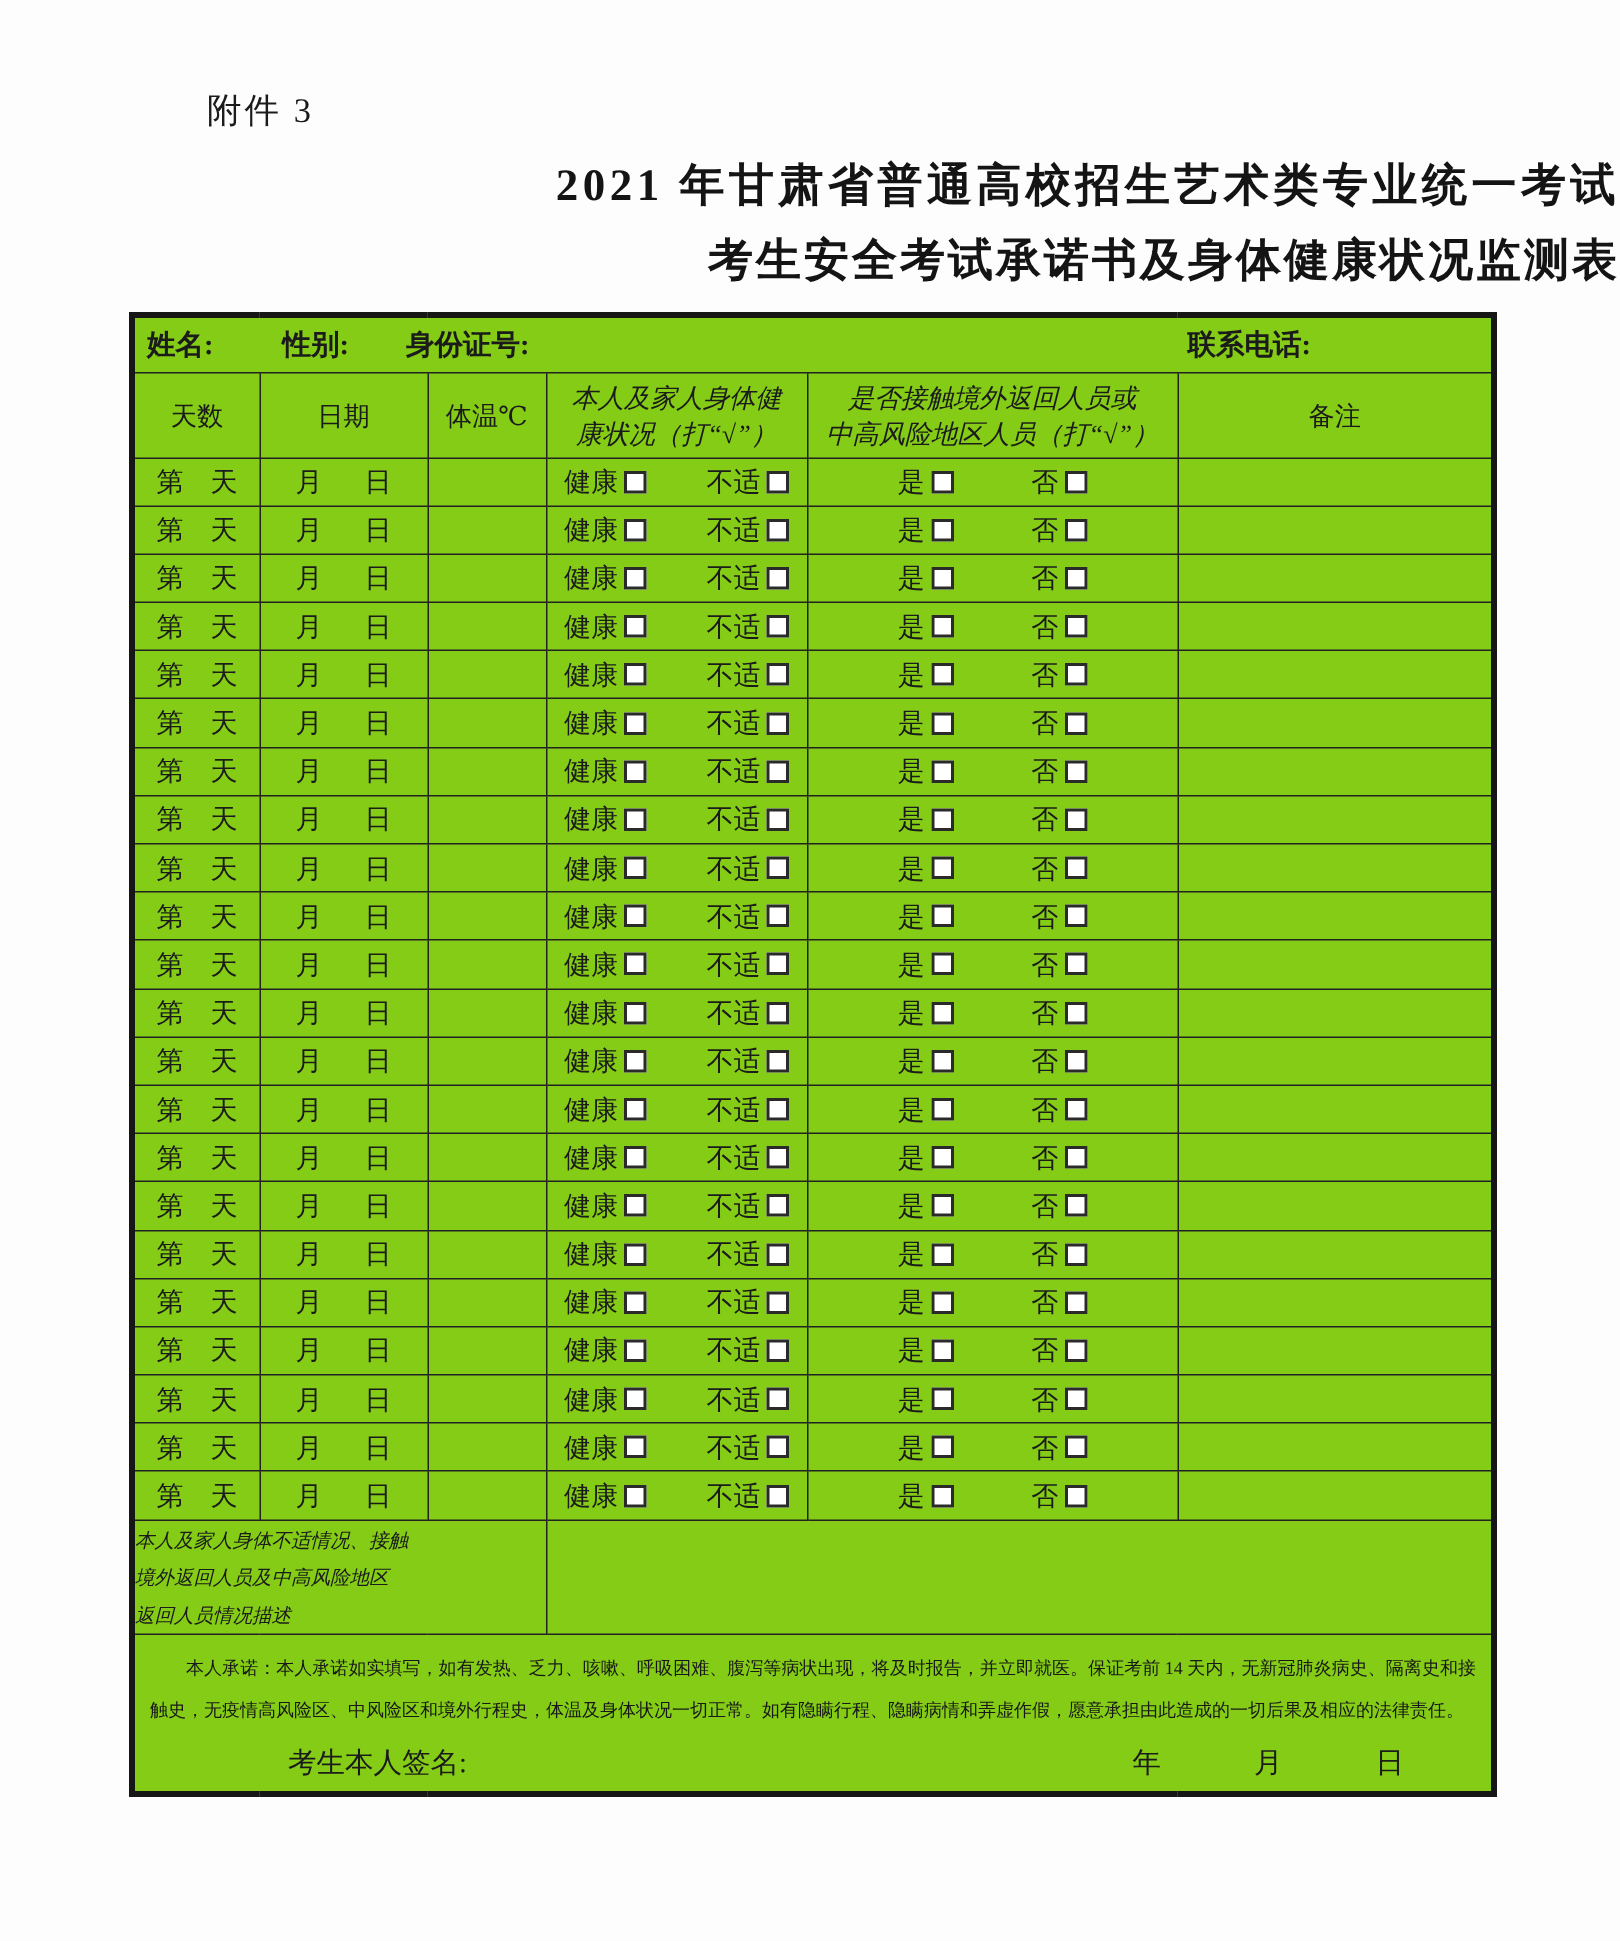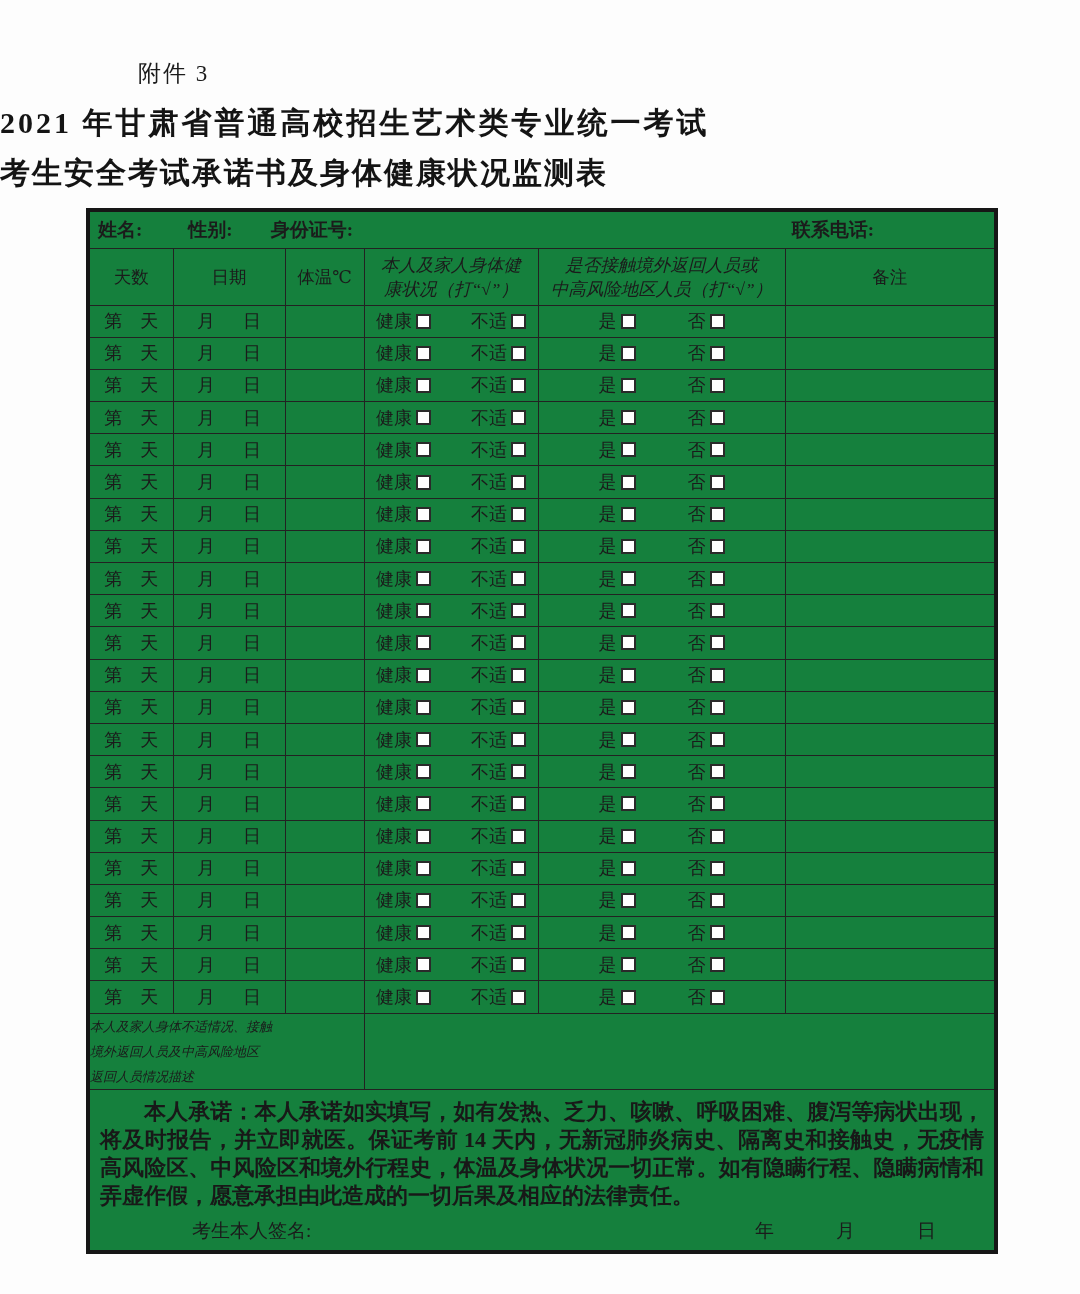--- a/index.html
+++ b/index.html
@@ -8,31 +8,31 @@
     height:1294px;
     font-family:"Liberation Serif","DejaVu Serif",serif;
     color:#1b1b1b;
     overflow:hidden;
   }
   .attachment {
     margin:58px 0 0 138px;
     font-size:23px;
     letter-spacing:2px;
   }
-  .title { text-align:left; font-weight:700; color:#141414; }
+  .title { text-align:right; font-weight:700; color:#141414; }
   .t1 { margin-top:14px; font-size:30px; letter-spacing:3px; }
   .t2 { margin-top:9px;  font-size:30px; letter-spacing:2px; }
 
   table.form {
     margin:14px 0 0 86px;
     width:912px;
     table-layout:fixed;
     border-collapse:collapse;
     border:4px solid #161616;
-    background:#15803d;
+    background:#84cc16;
   }
   .form td, .form th {
     border:1.6px solid #222;
     padding:0;
     vertical-align:middle;
     font-weight:400;
   }
 
   
   .info-row td { height:38px; font-size:19px; font-weight:700; }
@@ -72,26 +72,25 @@
   .desc-cell {
     font-size:13px;
     line-height:25px;
     padding:2px 6px 2px 8px;
     text-align:left;
   }
 
   
   .commit-row td { padding:8px 10px 6px; }
   .commit-text {
-    font-size:22px;
+    font-size:12px;
     line-height:28px;
     text-align:justify;
     text-indent:2em;
     color:#181818;
-    font-weight:bold;
   }
   .sig-row {
     display:flex;
     align-items:center;
     margin-top:8px;
     font-size:19px;
   }
   .sig-label { margin-left:92px; }
   .ymd { margin-left:auto; display:flex; gap:62px; margin-right:48px; }
 </style>

